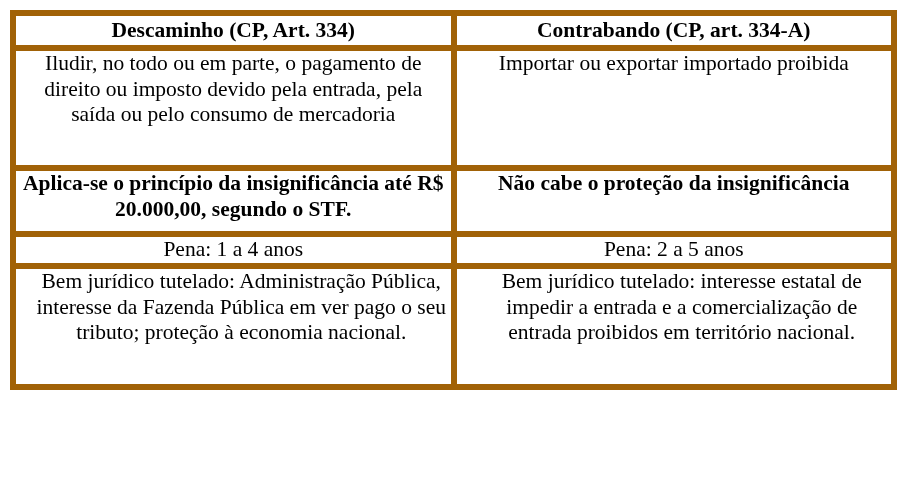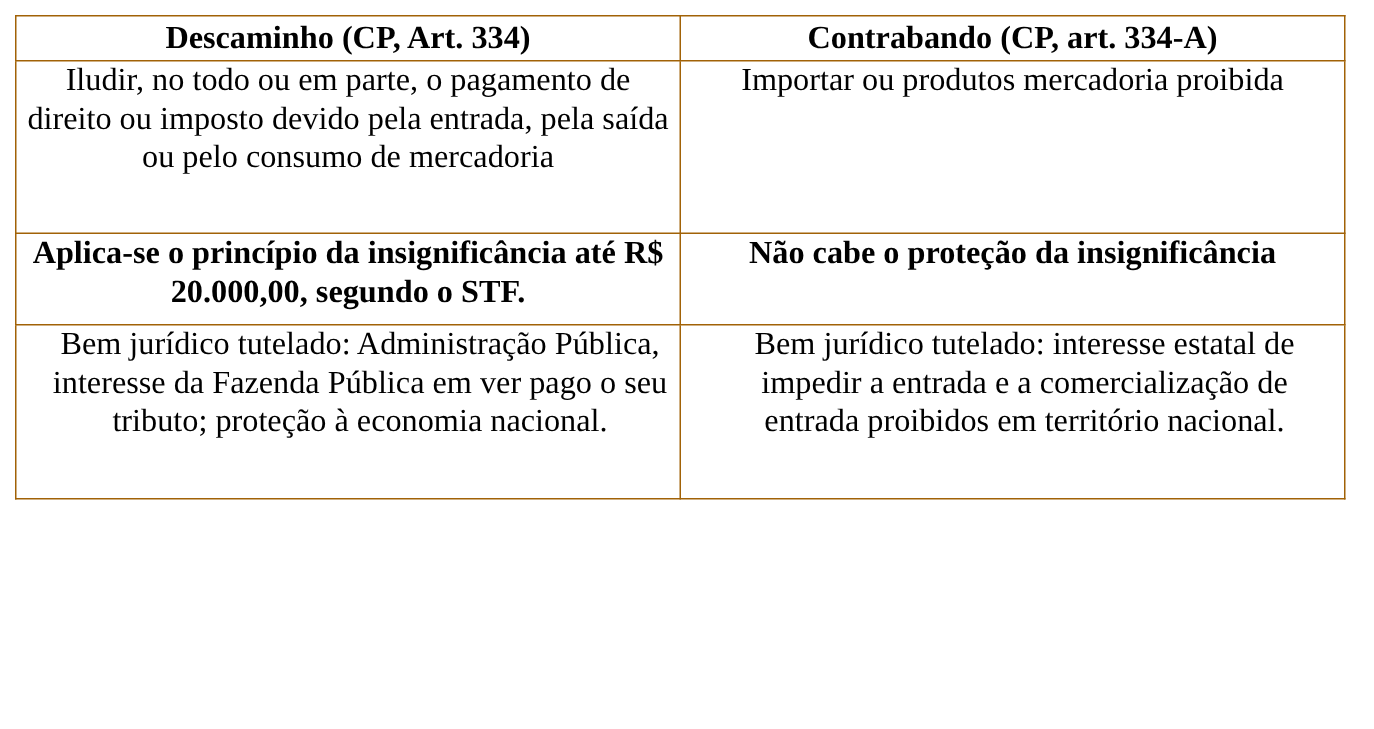--- a/index.html
+++ b/index.html
@@ -4,21 +4,21 @@
   <style>
     html, body { margin: 0; padding: 0; background: #ffffff; }
     body { width: 916px; height: 486px; position: relative; overflow: hidden; }
     table.cmp {
       position: absolute; left: 10px; top: 10px;
       width: 887px; border-collapse: collapse;
       font-family: "Liberation Serif", serif; color: #000;
       font-size: 21.5px; line-height: 25.5px;
     }
     table.cmp td, table.cmp th {
-      border: 1px solid #a16207; text-align: center; vertical-align: top;
+      border: 6px solid #a16207; text-align: center; vertical-align: top;
       padding: 0 4px; width: 50%;
     }
     table.cmp th { font-weight: bold; height: 29px; vertical-align: middle; }
     tr.r1 td { height: 114px; text-align: center; }
     tr.r2 td { height: 116px; }
     tr.r3 td { height: 60px; font-weight: bold; }
     tr.r4 td { height: 26px; }
     tr.r5 td { height: 115px; padding-left: 20px; }
   </style>
 </head>
@@ -27,24 +27,28 @@
 <table class="cmp">
   <thead>
     <tr>
       <th>Descaminho (CP, Art. 334)</th>
       <th>Contrabando (CP, art. 334-A)</th>
     </tr>
   </thead>
   <tbody>
     <tr class="r1">
       <td>Iludir, no todo ou em parte, o pagamento de direito ou imposto devido pela entrada, pela saída ou pelo consumo de mercadoria</td>
-      <td>Importar ou produtos mercadoria proibida</td>
+      <td>Importar ou exportar importado proibida</td>
     </tr>
     <tr class="r3">
       <td>Aplica-se o princípio da insignificância até R$ 20.000,00, segundo o STF.</td>
       <td>Não cabe o proteção da insignificância</td>
+    </tr>
+    <tr class="r4">
+      <td>Pena: 1 a 4 anos</td>
+      <td>Pena: 2 a 5 anos</td>
     </tr>
     <tr class="r5">
       <td>Bem jurídico tutelado: Administração Pública, interesse da Fazenda Pública em ver pago o seu tributo; proteção à economia nacional.</td>
       <td>Bem jurídico tutelado: interesse estatal de impedir a entrada e a comercialização de entrada proibidos em território nacional.</td>
     </tr>
   </tbody>
 </table>
 
 </body></html>

